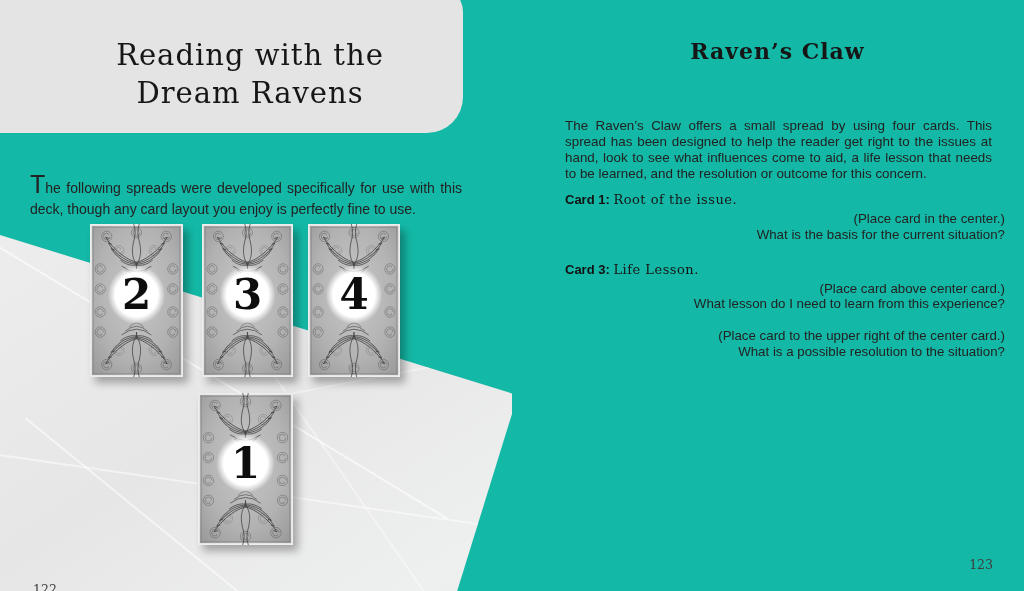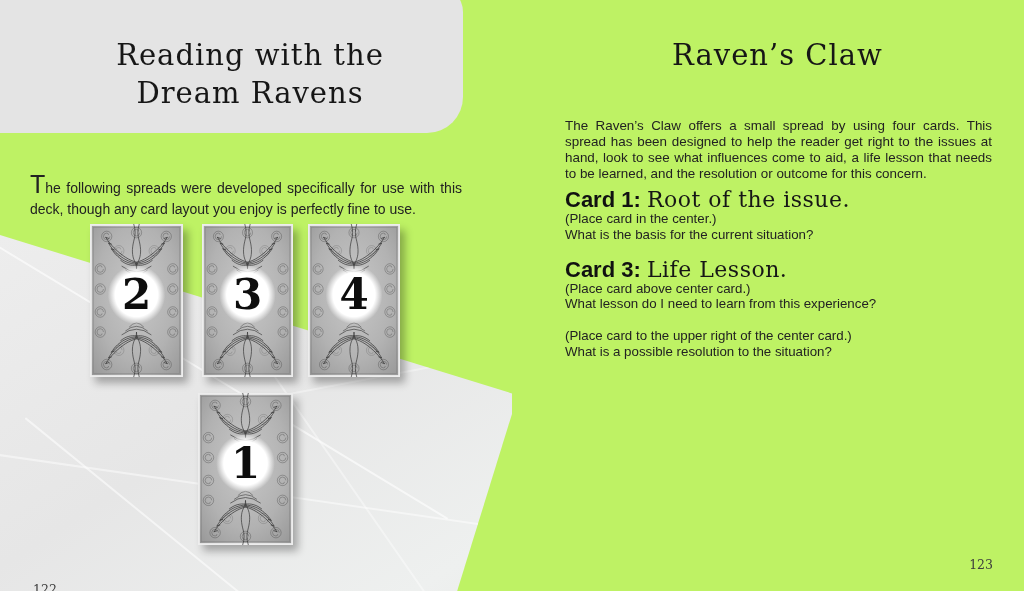--- a/index.html
+++ b/index.html
@@ -3,21 +3,21 @@
 <meta charset="utf-8">
 <style>
   * { margin: 0; padding: 0; box-sizing: border-box; }
   html, body { background: #ffffff; }
   body { font-family: "Liberation Sans", sans-serif; color: #1a1a1a; }
 
   #book-spread {
     position: relative;
     width: 1024px;
     height: 591px;
-    background: #bef264;
+    background: #14b8a6;
     overflow: hidden;
   }
 
   
   .page-left {
     position: absolute;
     left: 0; top: 0;
     width: 512px; height: 591px;
     overflow: hidden;
   }
@@ -119,62 +119,64 @@
     left: 512px; top: 0;
     width: 512px; height: 591px;
   }
 
   .chapter-title {
     position: absolute;
     left: 53px; top: 38px;
     width: 425px;
     text-align: center;
     font-family: "DejaVu Serif", serif;
-    font-size: 29px;
+    font-size: 22px;
     letter-spacing: 1px;
     color: #161616;
+    font-weight: bold;
   }
 
   .chapter-intro {
     position: absolute;
     left: 53px; top: 89px;
     width: 427px;
     font-size: 13.4px;
     line-height: 15.9px;
     text-align: justify;
     color: #222;
     margin-top: 29px;
   }
 
   .card-entries {
     position: absolute;
     left: 53px; top: 189px;
     width: 440px;
   }
   .card-entry { margin-bottom: 16px; }
   .card-entry-heading {
-    font-size: 22px;
+    font-size: 13px;
     line-height: 21px;
     margin-bottom: 1px;
   }
   .card-label {
     font-weight: 700;
     font-family: "Liberation Sans", sans-serif;
     color: #111;
   }
   .card-name {
     font-family: "DejaVu Serif", serif;
     font-weight: 400;
     letter-spacing: 0.5px;
     color: #161616;
   }
   .card-placement, .card-question {
     font-size: 13.3px;
     line-height: 15.8px;
     color: #222;
+    text-align: right;
   }
 </style>
 </head>
 <body>
 
 <svg width="0" height="0" style="position:absolute" aria-hidden="true">
   <defs>
     <radialGradient id="cardGrad" cx="50%" cy="45%" r="80%">
       <stop offset="0%" stop-color="#c8c8c8"></stop>
       <stop offset="55%" stop-color="#b2b2b2"></stop>

